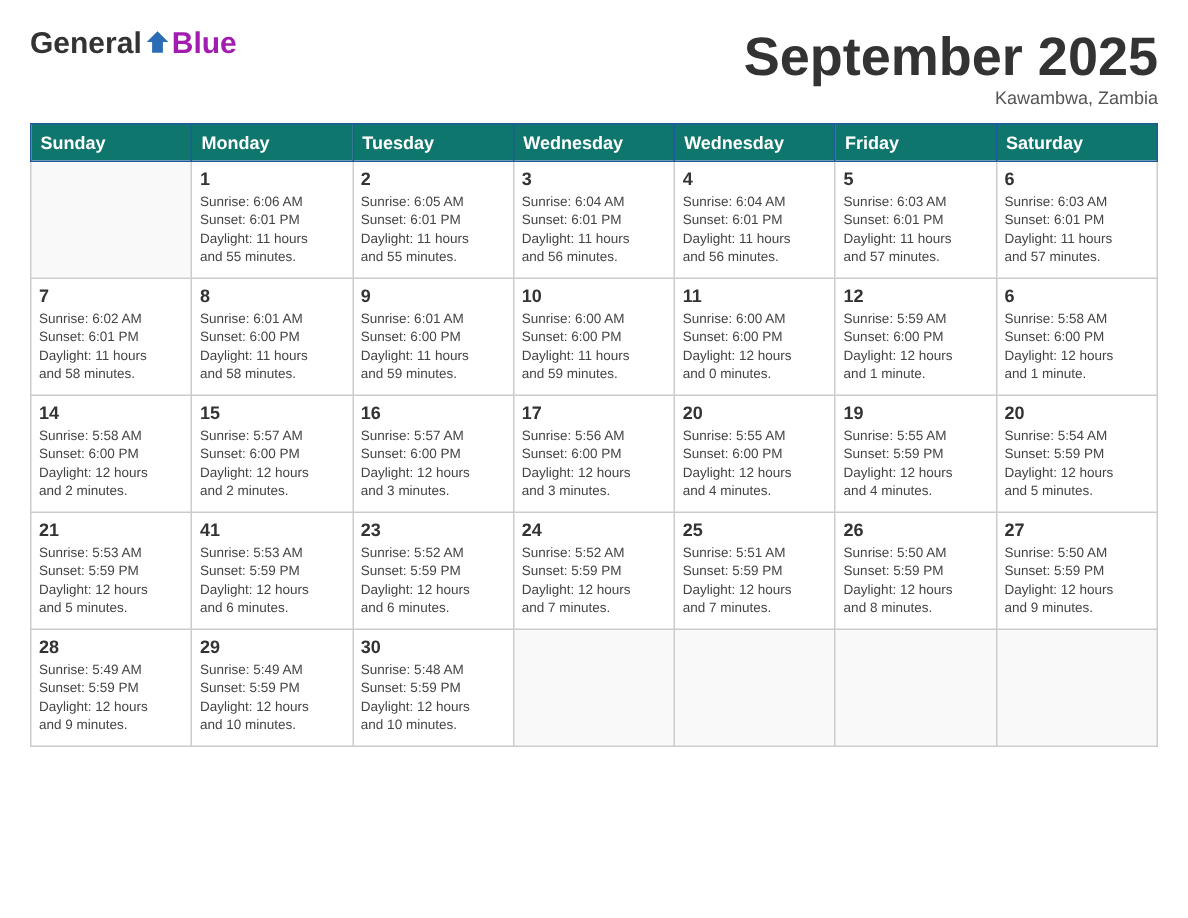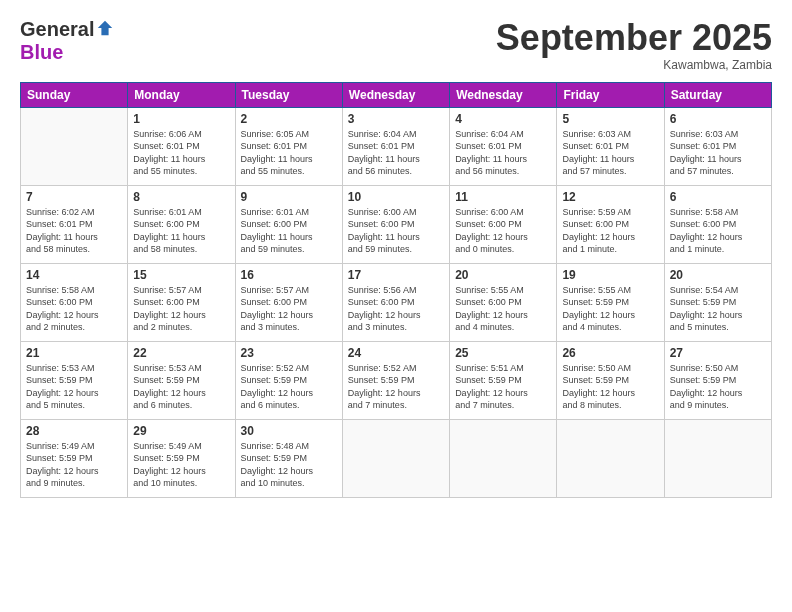--- a/index.html
+++ b/index.html
@@ -17,21 +17,21 @@
       background: #fff;
     }
     .header {
       display: flex;
       justify-content: space-between;
       align-items: flex-start;
       margin-bottom: 10px;
     }
     .logo {
       display: flex;
-      flex-direction: column;
+      flex-direction: row;
       align-items: flex-start;
     }
     .logo-text {
       display: flex;
       align-items: center;
     }
     .logo-general {
       font-size: 20px;
       font-weight: bold;
       color: #333;
@@ -60,21 +60,21 @@
       font-size: 12px;
       color: #555;
       text-align: right;
     }
     .calendar {
       width: 100%;
       border-collapse: collapse;
       border: 1px solid #ccc;
     }
     .calendar th {
-      background: #a21caf;
+      background: #0f766e;
       color: #fff;
       font-size: 12px;
       font-weight: bold;
       padding: 5px 6px;
       text-align: left;
       border: 1px solid #1e5a9a;
     }
     .calendar td {
       border: 1px solid #ccc;
       vertical-align: top;
@@ -282,21 +282,21 @@
         </tr>
         <tr>
           <td>
             <div class="day-number">21</div>
             <div class="day-info" style="white-space: pre-line;">Sunrise: 5:53 AM
 Sunset: 5:59 PM
 Daylight: 12 hours
 and 5 minutes.</div>
           </td>
           <td>
-            <div class="day-number">22</div>
+            <div class="day-number">41</div>
             <div class="day-info" style="white-space: pre-line;">Sunrise: 5:53 AM
 Sunset: 5:59 PM
 Daylight: 12 hours
 and 6 minutes.</div>
           </td>
           <td>
             <div class="day-number">23</div>
             <div class="day-info" style="white-space: pre-line;">Sunrise: 5:52 AM
 Sunset: 5:59 PM
 Daylight: 12 hours

